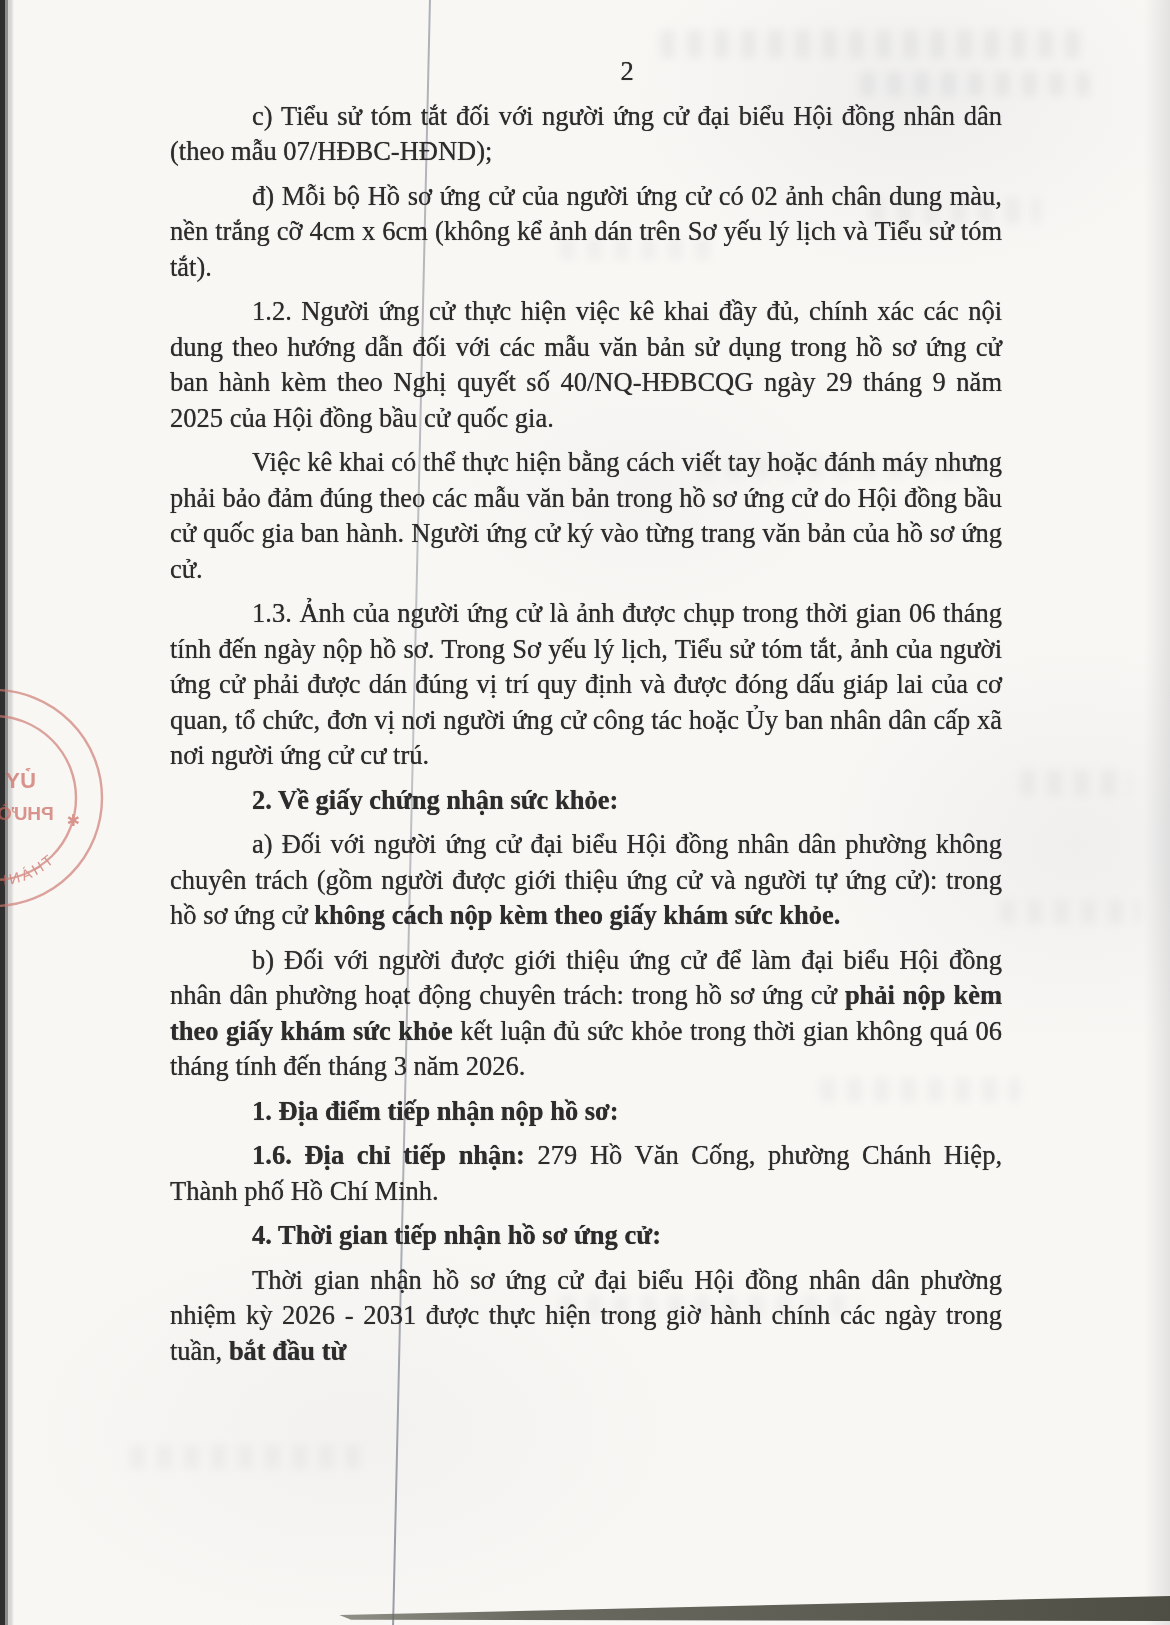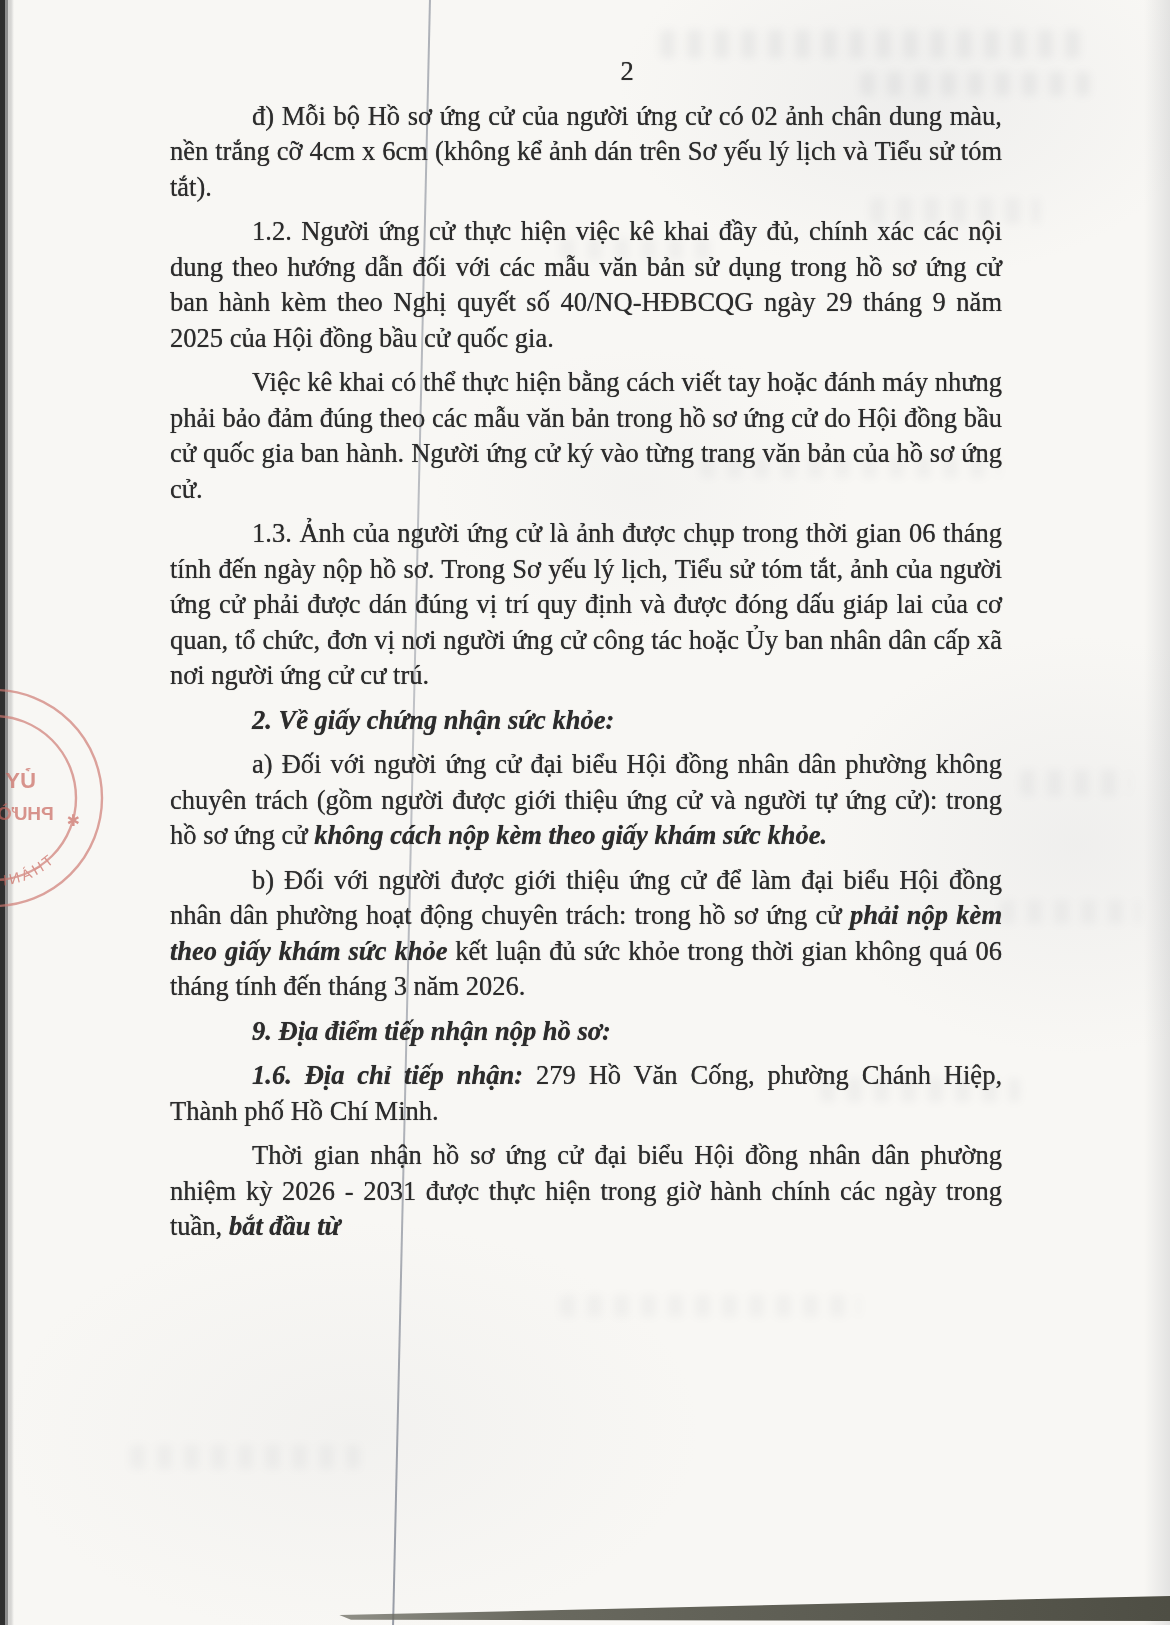--- a/index.html
+++ b/index.html
@@ -33,21 +33,21 @@
   }
   .content{
     position:absolute;left:170px;top:54px;width:832px;
     color:#2c2c2c;font-size:26.5px;line-height:35.5px;text-align:justify;
     text-shadow:0 0 .7px rgba(45,45,45,.85);
     filter:blur(.28px);
   }
   .pageno{text-align:center;margin:0 0 16px;}
   .para{margin:0 0 9px;text-indent:82px;}
   .heading{font-weight:bold;}
-  .b{font-weight:bold;font-style:italic;}
+  .b{font-weight:bold;}
   .stamp-svg{position:absolute;left:0;top:678px;opacity:.85;filter:blur(.6px);}
   .ghost{position:absolute;filter:blur(4px);opacity:.10;border-radius:4px;
     background:repeating-linear-gradient(90deg,rgba(118,123,133,.85) 0 15px,rgba(118,123,133,0) 15px 27px);}
 </style>
 </head>
 <body>
 
 <div class="scan">
 
   <div class="edge-left"></div>
@@ -81,26 +81,28 @@
         <text x="126" y="110" text-anchor="middle" font-size="22" font-weight="bold">ỦY BAN</text>
         <text x="126" y="142" text-anchor="middle" font-size="19" font-weight="bold">PHƯỜNG CH</text>
         <text x="40" y="148" font-size="16">✱</text>
       </g>
     </g>
   </svg>
 
   <div class="content">
     <div class="para pageno">2</div>
     <div id="doc-body">
+        <p class="para"><span>c) Tiểu sử tóm tắt đối với người ứng cử đại biểu Hội đồng nhân dân (theo mẫu 07/HĐBC-HĐND);</span></p>
         <p class="para"><span>đ) Mỗi bộ Hồ sơ ứng cử của người ứng cử có 02 ảnh chân dung màu, nền trắng cỡ 4cm x 6cm (không kể ảnh dán trên Sơ yếu lý lịch và Tiểu sử tóm tắt).</span></p>
         <p class="para"><span>1.2. Người ứng cử thực hiện việc kê khai đầy đủ, chính xác các nội dung theo hướng dẫn đối với các mẫu văn bản sử dụng trong hồ sơ ứng cử ban hành kèm theo Nghị quyết số 40/NQ-HĐBCQG ngày 29 tháng 9 năm 2025 của Hội đồng bầu cử quốc gia.</span></p>
         <p class="para"><span>Việc kê khai có thể thực hiện bằng cách viết tay hoặc đánh máy nhưng phải bảo đảm đúng theo các mẫu văn bản trong hồ sơ ứng cử do Hội đồng bầu cử quốc gia ban hành. Người ứng cử ký vào từng trang văn bản của hồ sơ ứng cử.</span></p>
         <p class="para"><span>1.3. Ảnh của người ứng cử là ảnh được chụp trong thời gian 06 tháng tính đến ngày nộp hồ sơ. Trong Sơ yếu lý lịch, Tiểu sử tóm tắt, ảnh của người ứng cử phải được dán đúng vị trí quy định và được đóng dấu giáp lai của cơ quan, tổ chức, đơn vị nơi người ứng cử công tác hoặc Ủy ban nhân dân cấp xã nơi người ứng cử cư trú.</span></p>
         <p class="para heading"><span class="b">2. Về giấy chứng nhận sức khỏe:</span></p>
         <p class="para"><span>a) Đối với người ứng cử đại biểu Hội đồng nhân dân phường không chuyên trách (gồm người được giới thiệu ứng cử và người tự ứng cử): trong hồ sơ ứng cử </span><span class="b">không cách nộp kèm theo giấy khám sức khỏe.</span></p>
         <p class="para"><span>b) Đối với người được giới thiệu ứng cử để làm đại biểu Hội đồng nhân dân phường hoạt động chuyên trách: trong hồ sơ ứng cử </span><span class="b">phải nộp kèm theo giấy khám sức khỏe</span><span> kết luận đủ sức khỏe trong thời gian không quá 06 tháng tính đến tháng 3 năm 2026.</span></p>
-        <p class="para heading"><span class="b">9. Địa điểm tiếp nhận nộp hồ sơ:</span></p>
+        <p class="para heading"><span class="b">1. Địa điểm tiếp nhận nộp hồ sơ:</span></p>
         <p class="para"><span class="b">1.6. Địa chỉ tiếp nhận: </span><span>279 Hồ Văn Cống, phường Chánh Hiệp, Thành phố Hồ Chí Minh.</span></p>
+        <p class="para heading"><span class="b">4. Thời gian tiếp nhận hồ sơ ứng cử:</span></p>
         <p class="para"><span>Thời gian nhận hồ sơ ứng cử đại biểu Hội đồng nhân dân phường nhiệm kỳ 2026 - 2031 được thực hiện trong giờ hành chính các ngày trong tuần, </span><span class="b">bắt đầu từ</span></p>
       </div>
   </div>
 
 </div>
 
 </body></html>

